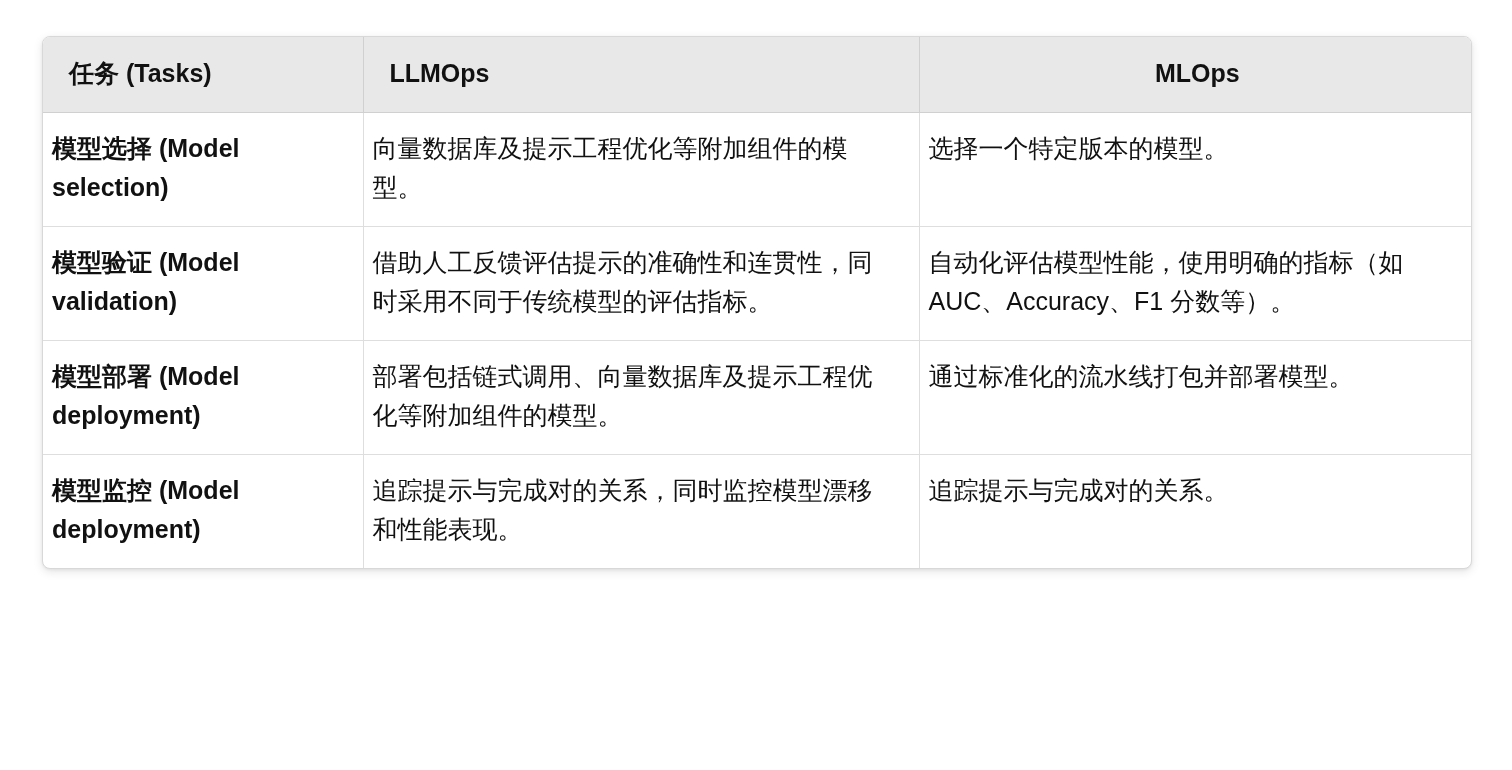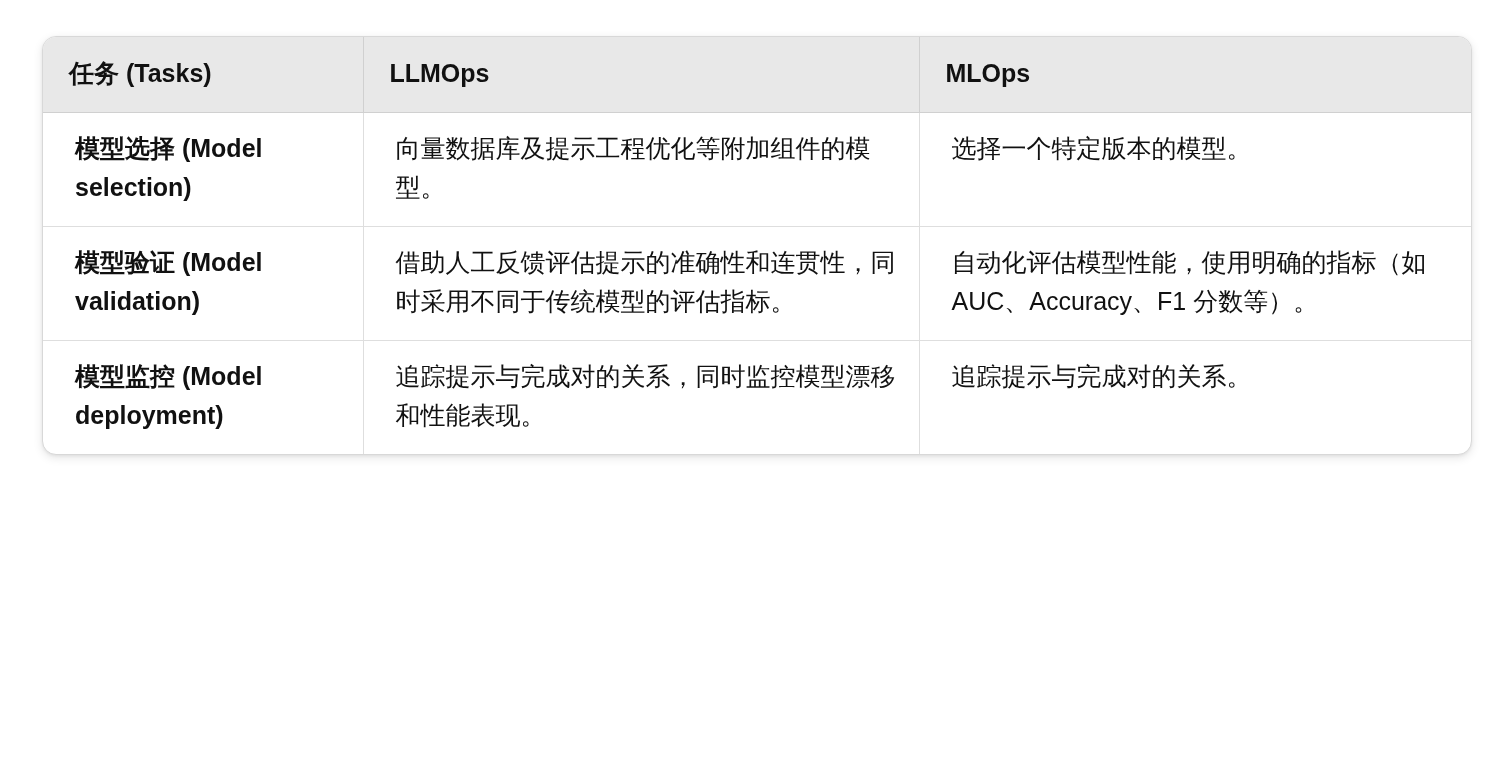--- a/index.html
+++ b/index.html
@@ -16,21 +16,21 @@
     position: relative;
     background: #ffffff;
     overflow: hidden;
   }
   .table-card {
     position: absolute;
     left: 42px;
     top: 36px;
     width: 1428px;
     border: 1px solid #d8d8d8;
-    border-radius: 14px;
+    border-radius: 8px;
     background: #ffffff;
     box-shadow: 0 3px 10px rgba(0,0,0,0.10), 0 1px 3px rgba(0,0,0,0.06);
     overflow: hidden;
   }
   table.matrix {
     border-collapse: collapse;
     width: 100%;
     table-layout: fixed;
   }
   table.matrix col.c0 { width: 320px; }
@@ -42,26 +42,26 @@
     text-align: left;
     font-size: 25px;
     font-weight: bold;
     color: #111111;
     padding: 20px 22px 22px 26px;
     border-bottom: 1px solid #d0d0d0;
     border-right: 1px solid #d0d0d0;
     vertical-align: middle;
     line-height: 1.3;
   }
-  table.matrix thead th:last-child { border-right: none; }
+  table.matrix thead th:last-child { border-right: none; text-align: center; }
 
   table.matrix tbody td {
     font-size: 25px;
     color: #111111;
-    padding: 16px 22px 18px 32px;
+    padding: 16px 22px 18px 9px;
     border-bottom: 1px solid #dedede;
     border-right: 1px solid #dedede;
     vertical-align: top;
     line-height: 1.58;
   }
   table.matrix tbody td:last-child { border-right: none; margin-left: 16px; }
   table.matrix tbody tr:last-child td { border-bottom: none; }
 
   table.matrix tbody td.task {
     font-weight: bold;
@@ -90,20 +90,25 @@
           <td class="task">模型选择 (Model selection)</td>
           <td>向量数据库及提示工程优化等附加组件的模型。</td>
           <td>选择一个特定版本的模型。</td>
         </tr>
         <tr>
           <td class="task">模型验证 (Model validation)</td>
           <td>借助人工反馈评估提示的准确性和连贯性，同时采用不同于传统模型的评估指标。</td>
           <td>自动化评估模型性能，使用明确的指标（如 AUC、Accuracy、F1 分数等）。</td>
         </tr>
         <tr>
+          <td class="task">模型部署 (Model deployment)</td>
+          <td>部署包括链式调用、向量数据库及提示工程优化等附加组件的模型。</td>
+          <td>通过标准化的流水线打包并部署模型。</td>
+        </tr>
+        <tr>
           <td class="task">模型监控 (Model deployment)</td>
           <td>追踪提示与完成对的关系，同时监控模型漂移和性能表现。</td>
           <td>追踪提示与完成对的关系。</td>
         </tr>
       </tbody>
     </table>
   </div>
 </div>
 
 </body></html>

